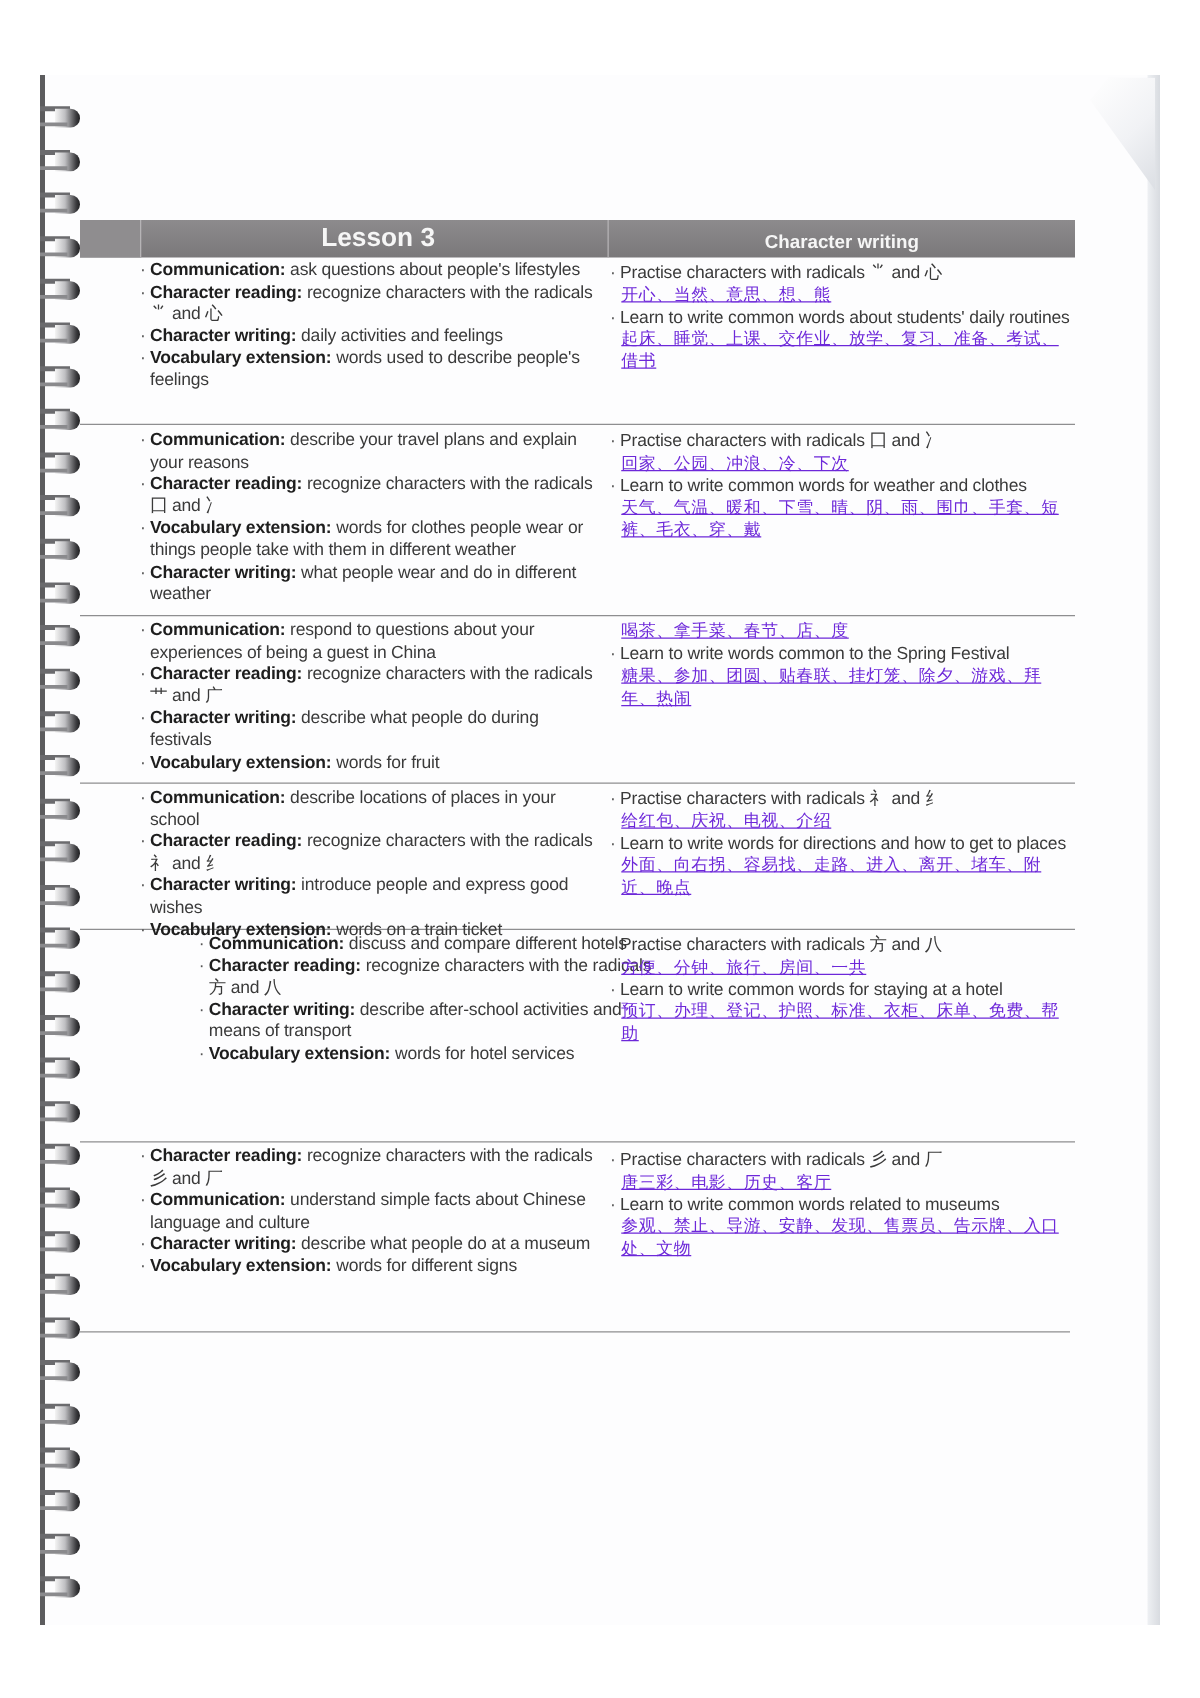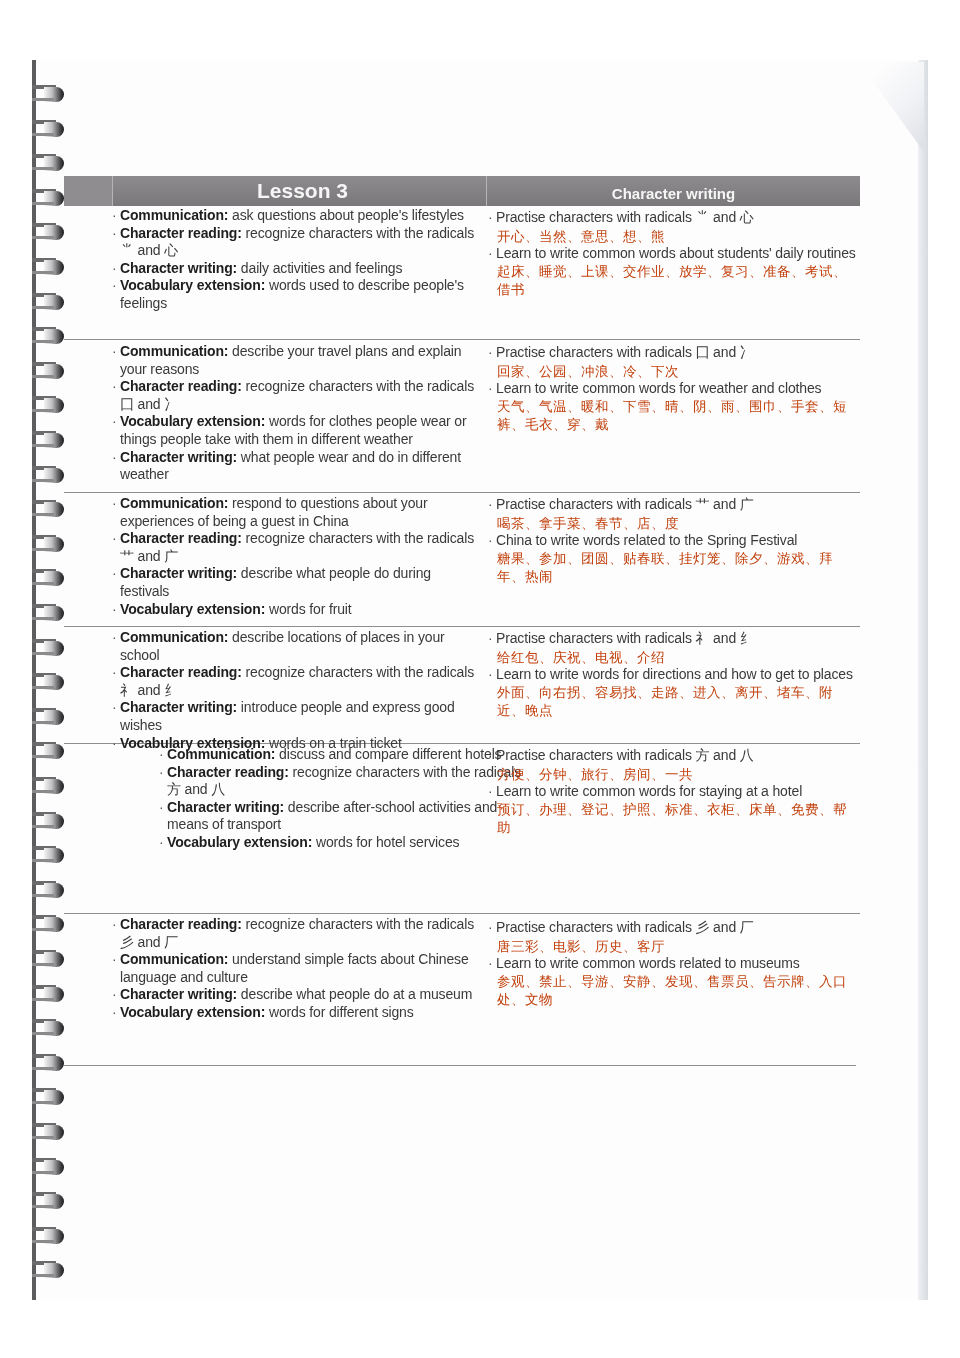--- a/index.html
+++ b/index.html
@@ -81,22 +81,23 @@
       font-size: 14px; line-height: 17.6px; color: #3a3a3a;
       letter-spacing: -0.15px;
     }
     .bullet::before {
       content: "·"; position: absolute; left: 0; top: 0; color: #555;
     }
     .bullet b { color: #1e1e1e; font-weight: bold; }
     .hanzi {
       padding-left: 9px;
       font-family: "DejaVu Sans", sans-serif;
-      font-size: 13.5px; line-height: 18px; color: #c2410c;
+      font-size: 13.5px; line-height: 18px; color: #6d28d9;
       letter-spacing: 0.5px;
+      text-decoration: underline;
     }
     .bottom-rule {
       position: absolute; left: 64px; top: 1065px; width: 792px; height: 1px;
       background: #8e8e90;
     }
   </style>
 </head>
 <body>
 
 <div class="page"></div>
@@ -318,23 +319,22 @@
 </div>
 
 <div class="row" style="top:493px;height:133px;">
   <div class="col-left" style="top:2px;">
     <div class="bullet"><b>Communication:</b> <span>respond to questions about your experiences of being a guest in China</span></div>
     <div class="bullet"><b>Character reading:</b> <span>recognize characters with the radicals 艹 and 广</span></div>
     <div class="bullet"><b>Character writing:</b> <span>describe what people do during festivals</span></div>
     <div class="bullet"><b>Vocabulary extension:</b> <span>words for fruit</span></div>
   </div>
   <div class="col-right" style="top:3px;">
-    <div class="bullet">Practise characters with radicals 艹 and 广</div>
     <div class="hanzi">喝茶、拿手菜、春节、店、度</div>
-    <div class="bullet">China to write words related to the Spring Festival</div>
+    <div class="bullet">Learn to write words common to the Spring Festival</div>
     <div class="hanzi">糖果、参加、团圆、贴春联、挂灯笼、除夕、游戏、拜年、热闹</div>
   </div>
 </div>
 
 <div class="row" style="top:627px;height:116px;">
   <div class="col-left" style="top:2px;">
     <div class="bullet"><b>Communication:</b> <span>describe locations of places in your school</span></div>
     <div class="bullet"><b>Character reading:</b> <span>recognize characters with the radicals 礻 and 纟</span></div>
     <div class="bullet"><b>Character writing:</b> <span>introduce people and express good wishes</span></div>
     <div class="bullet"><b>Vocabulary extension:</b> <span>words on a train ticket</span></div>

